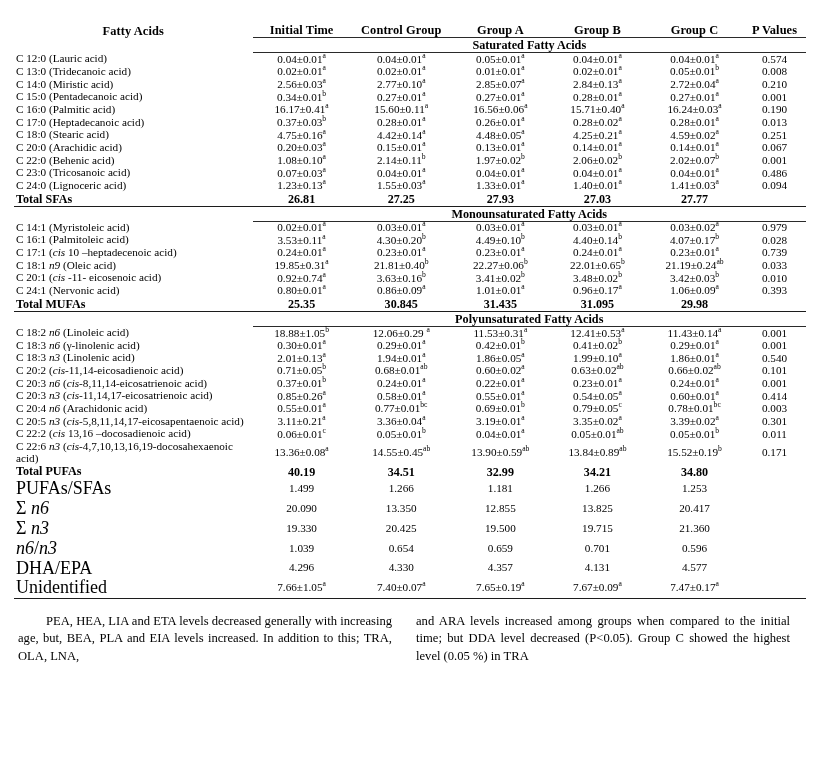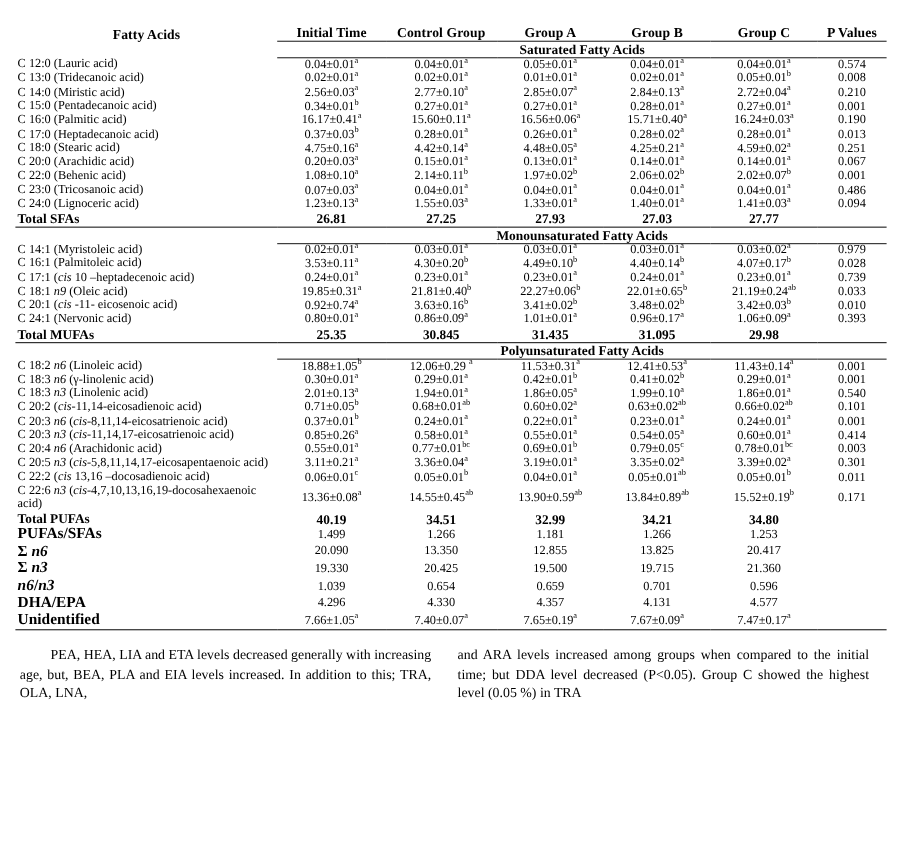--- a/index.html
+++ b/index.html
@@ -68,21 +68,21 @@
   }
   tr.section-row td.sec-cell {
     border-top: 1.1px solid #2a2a2a;
     border-bottom: 1.1px solid #2a2a2a;
   }
   tr.total-row td {
     font-weight: bold;
     font-size: 12.1px;
   }
   tr.total-row.ruled td { border-bottom: 1.3px solid #1c1c1c; }
-  tr.bold-row td { font-weight: bold; font-size: 14px; }
+  tr.bold-row td { font-weight: normal; font-size: 18px; }
   tr.bold-row td.col-num, tr.bold-row td.col-p { font-weight: normal; font-size: 11.2px; margin-top: 16px; }
   .rule-bottom td { border-bottom: 1.6px solid #1c1c1c; }
 
   sup { font-size: 7.6px; vertical-align: super; line-height: 0; }
   i, .ital { font-style: italic; }
 
   td.wrapcell { white-space: normal; line-height: 1.06; }
 
   .body-text {
     display: flex;

